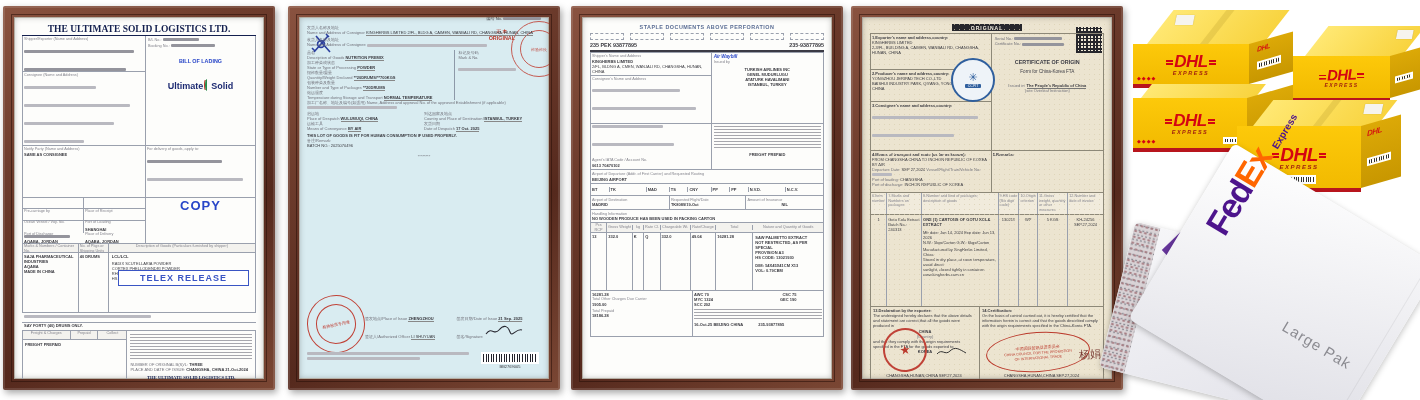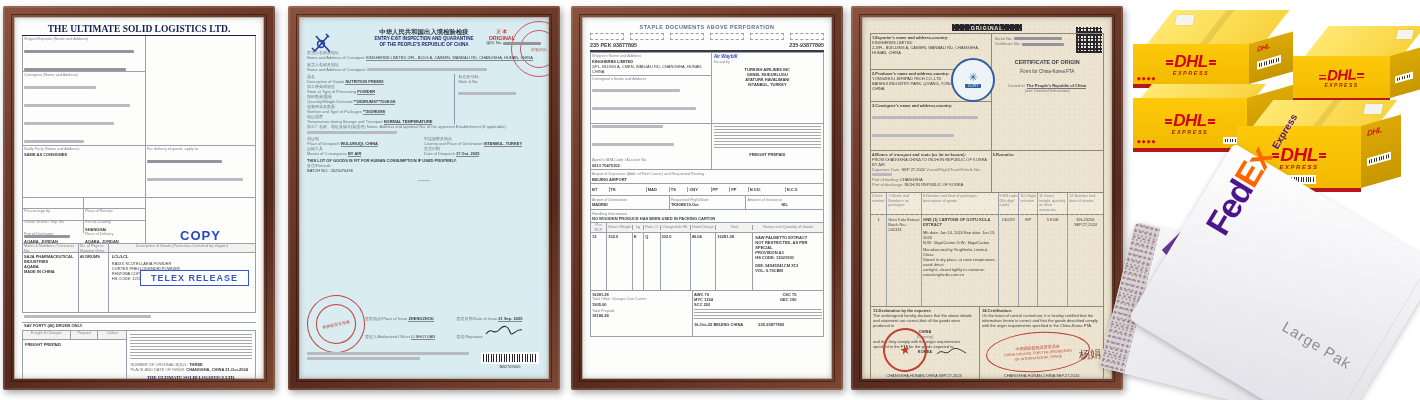--- a/index.html
+++ b/index.html
@@ -21,21 +21,21 @@
   .lbl{font-size:3.8px;color:#85858e;line-height:1.2}
   .rd{display:inline-block;height:3px;background:#b9b9c0;border-radius:1px;margin:1px 0;filter:blur(.3px);vertical-align:middle}
   .rdd{background:#94949c}
   .lines{background:repeating-linear-gradient(0deg,#a7a7ad 0 1px,transparent 1px 3px)}
   .row{display:flex}
   .sep{border-bottom:1px solid #9aa0ad}
   .vsep{border-right:1px solid #9aa0ad}
   .box{border:1px solid #9aa0ad}
   
   .bol-title{font-family:"Liberation Serif",serif;font-size:9.5px;font-weight:bold;color:#14204f;text-align:center;border-bottom:1.5px solid #14204f;padding-bottom:1px}
-  .telex{display:inline-block;border:1.5px solid #3a55c4;color:#3a55c4;font-size:9px;font-weight:bold;letter-spacing:1px;padding:2px 10px;background:#fff}
+  .telex{display:inline-block;border:1.5px solid #3a55c4;color:#3a55c4;font-size:9px;font-weight:bold;letter-spacing:1px;padding:2px 21px;background:#fff}
   .copy{color:#2846c8;font-size:13px;font-weight:bold;letter-spacing:1px}
   .bol-logo{font-size:9px;font-weight:bold;color:#1d2a72}
   .bol-arc{display:inline-block;width:4px;height:12px;border-left:2px solid #2b8a4a;border-radius:50% 0 0 50%;margin:0 2px;box-shadow:-2px 0 0 -1px #c43b2e;vertical-align:middle}
   
   .health{background:#d9ecf1}
   .seal{border:1.6px solid #c04237;border-radius:50%;color:#c04237;position:absolute;display:flex;align-items:center;justify-content:center;text-align:center}
   .seal .inner{border:1px solid #c04237;border-radius:50%;width:72%;height:72%;display:flex;align-items:center;justify-content:center}
   .barcode{background:repeating-linear-gradient(90deg,#22222a 0 1px,#fff 1px 2.6px);border:2px solid #fff}
   
   .perf{display:flex;gap:6px;margin:2px 0}
@@ -91,20 +91,28 @@
             <span class="rd rdd" style="width:85%"></span>
           </div>
           <div style="flex:1;padding:1px">
             <div class="lbl">Consignee (Name and Address)</div>
             <span class="rd" style="width:60%"></span><br>
             <span class="rd" style="width:88%"></span>
             <span class="rd" style="width:75%"></span>
             <span class="rd" style="width:50%"></span>
           </div>
         </div>
+        <div style="width:47%;padding:1px 2px">
+          <div class="t3"><span class="lbl">B/L No.:</span> <span class="rd rdd" style="width:35%"></span></div>
+          <div class="t3"><span class="lbl">Booking No.:</span> <span class="rd rdd" style="width:42%"></span></div>
+          <div class="ctr t5 b blue" style="margin-top:10px">BILL OF LADING</div>
+          <div class="ctr" style="margin-top:10px">
+            <span class="bol-logo">Ultimate</span><span class="bol-arc"></span><span class="bol-logo">Solid</span>
+          </div>
+        </div>
       </div>
       <div class="row" style="height:52px;border:1px solid #9aa0ad;border-top:none">
         <div style="width:53%;border-right:1px solid #9aa0ad;padding:1px">
           <div class="lbl">Notify Party (Name and Address)</div>
           <div class="t3 b">SAME AS CONSIGNEE</div>
         </div>
         <div style="width:47%;padding:1px">
           <div class="lbl">For delivery of goods, apply to:</div>
           <span class="rd rdd" style="width:70%"></span>
           <span class="rd" style="width:90%"></span>
@@ -118,21 +126,21 @@
             </div>
           <div class="row sep" style="height:12px">
               <div class="vsep" style="width:50%;padding:0 1px"><span class="lbl">Ocean Vessel / Voy. No.</span><br><span class="rd rdd" style="width:80%"></span></div>
               <div style="width:50%;padding:0 1px"><span class="lbl">Port of Loading</span><div class="t3 b">SHANGHAI</div></div>
             </div>
           <div class="row" style="height:12px">
               <div class="vsep" style="width:50%;padding:0 1px"><span class="lbl">Port of Discharge</span><div class="t3 b">AQABA, JORDAN</div></div>
               <div style="width:50%;padding:0 1px"><span class="lbl">Place of Delivery</span><div class="t3 b">AQABA, JORDAN</div></div>
             </div>
         </div>
-        <div style="width:47%;display:flex;align-items:flex-end;justify-content:center">
+        <div style="width:47%;display:flex;align-items:flex-start;justify-content:center">
           <span class="copy">COPY</span>
         </div>
       </div>
       <div class="row box" style="height:9px;border-top:none;background:#f3f2ee">
         <div class="vsep lbl" style="width:24%;padding:0 1px">Marks &amp; Numbers / Container No.</div>
         <div class="vsep lbl" style="width:13%;padding:0 1px">No. of Pkgs or Shipping Units</div>
         <div class="lbl" style="width:63%;padding:0 1px;text-align:center">Description of Goods (Particulars furnished by shipper)</div>
       </div>
       <div class="row" style="height:60px;border:1px solid #9aa0ad;border-top:none;position:relative">
         <div class="vsep t3 b" style="width:24%;padding:1px">
@@ -178,25 +186,20 @@
       <svg width="22" height="22" viewBox="0 0 22 22" style="position:absolute;left:12px;top:16px">
         <g stroke="#2b3f9e" stroke-width="1.6" fill="none">
           <path d="M3 19 L17 3 M5 3 L19 19"></path>
             <circle cx="10" cy="11" r="3.4"></circle>
           <path d="M15 1 l3 3 M1 15 l3 3"></path>
         </g>
       </svg>
       <div class="seal" style="width:56px;height:56px;right:-18px;top:4px;opacity:.85">
           <div class="inner t3">检验检疫</div>
         </div>
-      <div class="ctr" style="padding:4px 26px 0 26px">
-        <div class="t6 b" style="color:#33343d;font-family:'DejaVu Sans',sans-serif">中华人民共和国出入境检验检疫</div>
-        <div class="t4 b navy">ENTRY-EXIT INSPECTION AND QUARANTINE</div>
-        <div class="t4 b navy">OF THE PEOPLE'S REPUBLIC OF CHINA</div>
-      </div>
       <div style="position:absolute;right:34px;top:12px;text-align:center">
         <div class="t4 b redc">正 本</div>
         <div class="t5 b redc">ORIGINAL</div>
       </div>
       <div class="t3 rt" style="margin-top:-8px"><span>编号 No.</span> <span class="rd rdd" style="width:38px"></span></div>
 
       <div style="position:relative;margin-top:4px">
         <div style="width:100%">
           <div class="t3" style="margin-bottom:2px">
             <span class="gy">发货人名称及地址</span><br>

